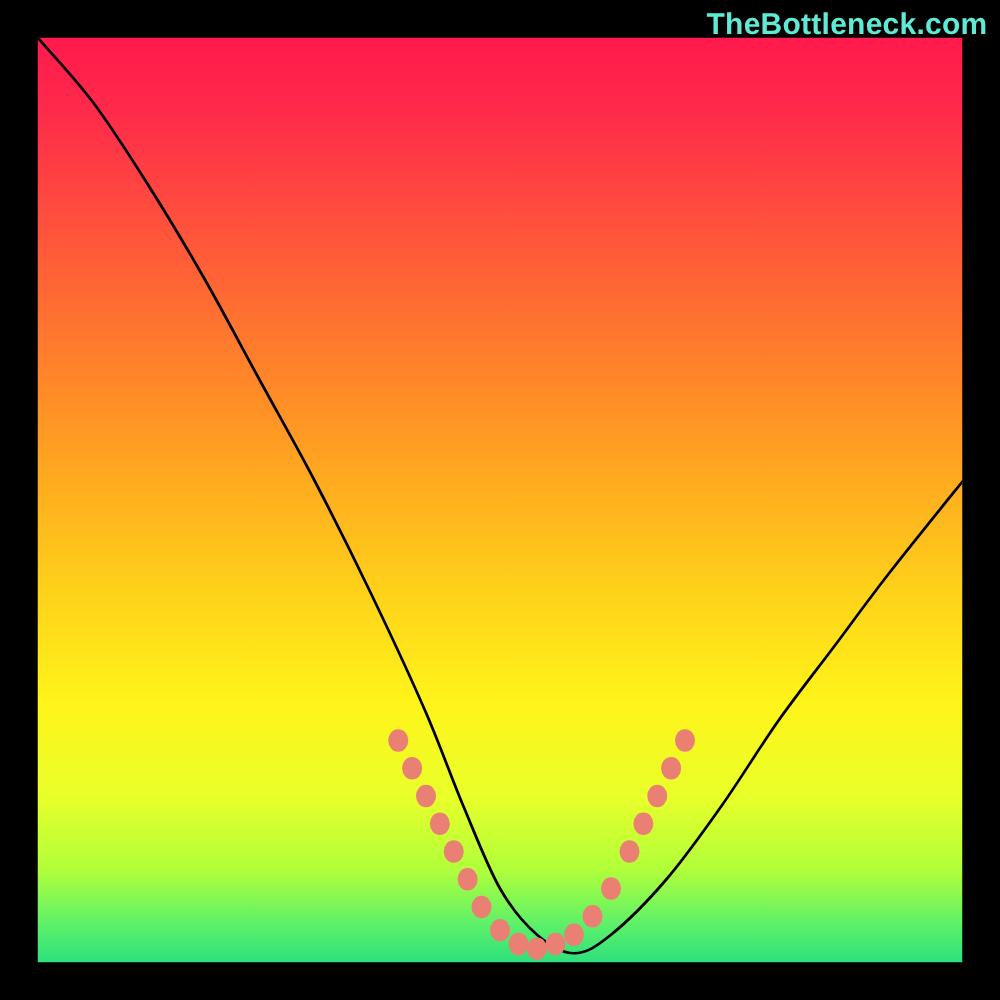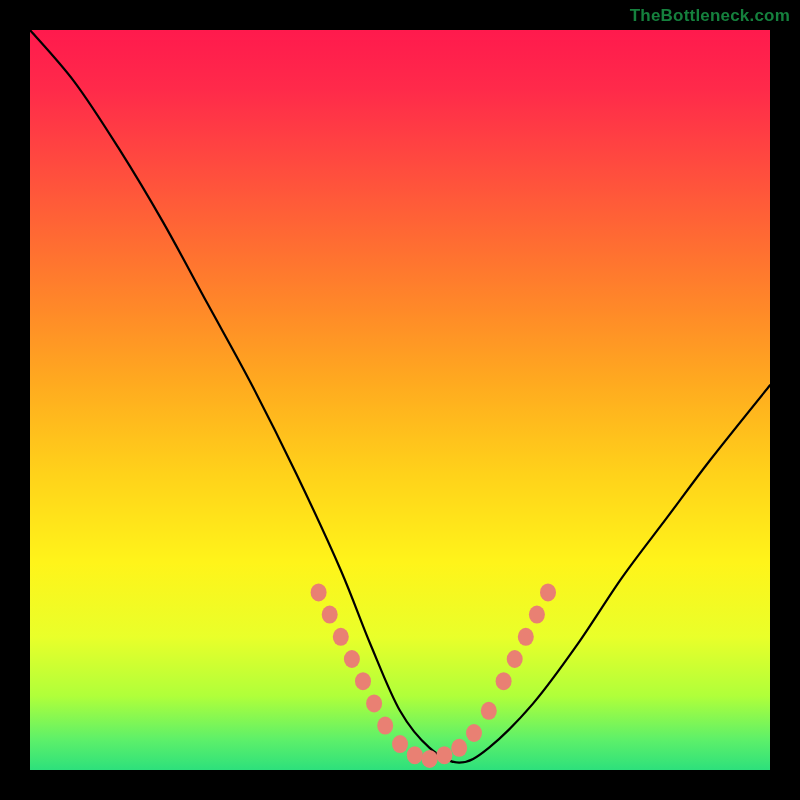--- a/index.html
+++ b/index.html
@@ -14,22 +14,22 @@
   .stage {
     position: relative;
     width: 800px;
     height: 800px;
     background: #000;
   }
   .watermark {
     position: absolute;
     top: 6px;
     right: 10px;
-    color: #15803d;
-    font-size: 17px;
+    color: #5eead4;
+    font-size: 24px;
     font-weight: 600;
     letter-spacing: 0.2px;
     z-index: 10;
   }
   .plot {
     position: absolute;
     left: 30px;
     top: 30px;
     width: 740px;
     height: 740px;

